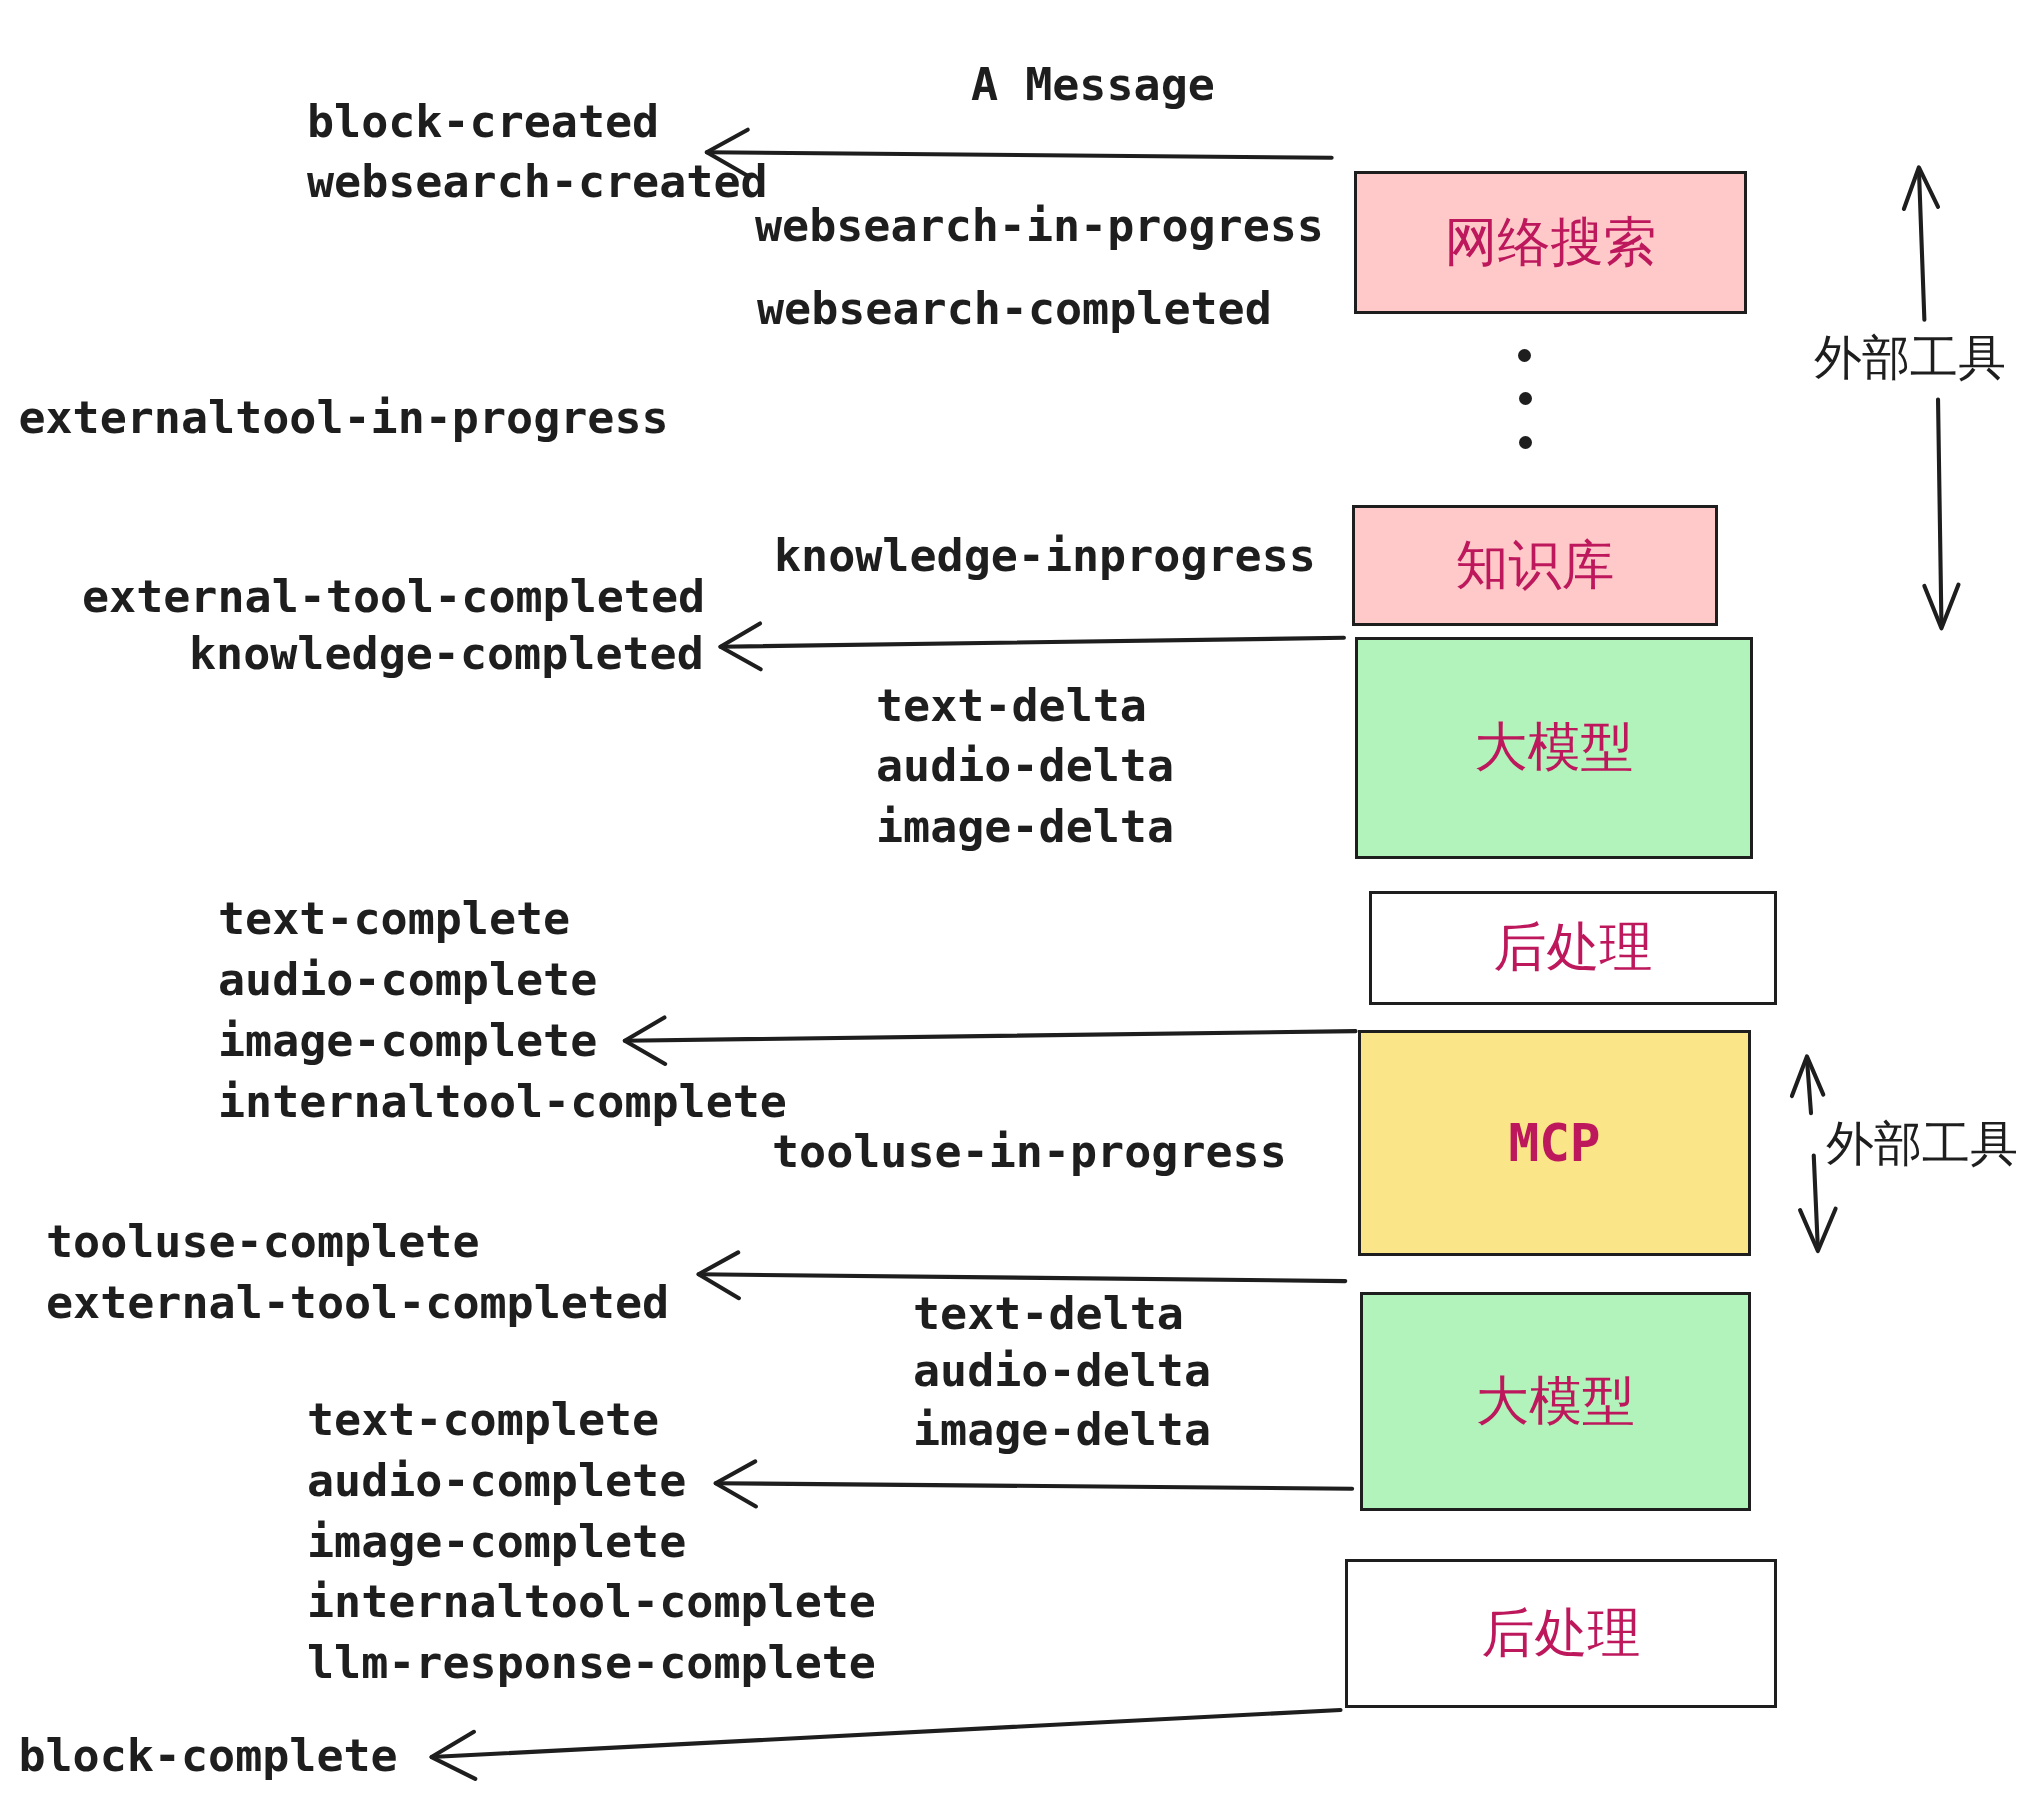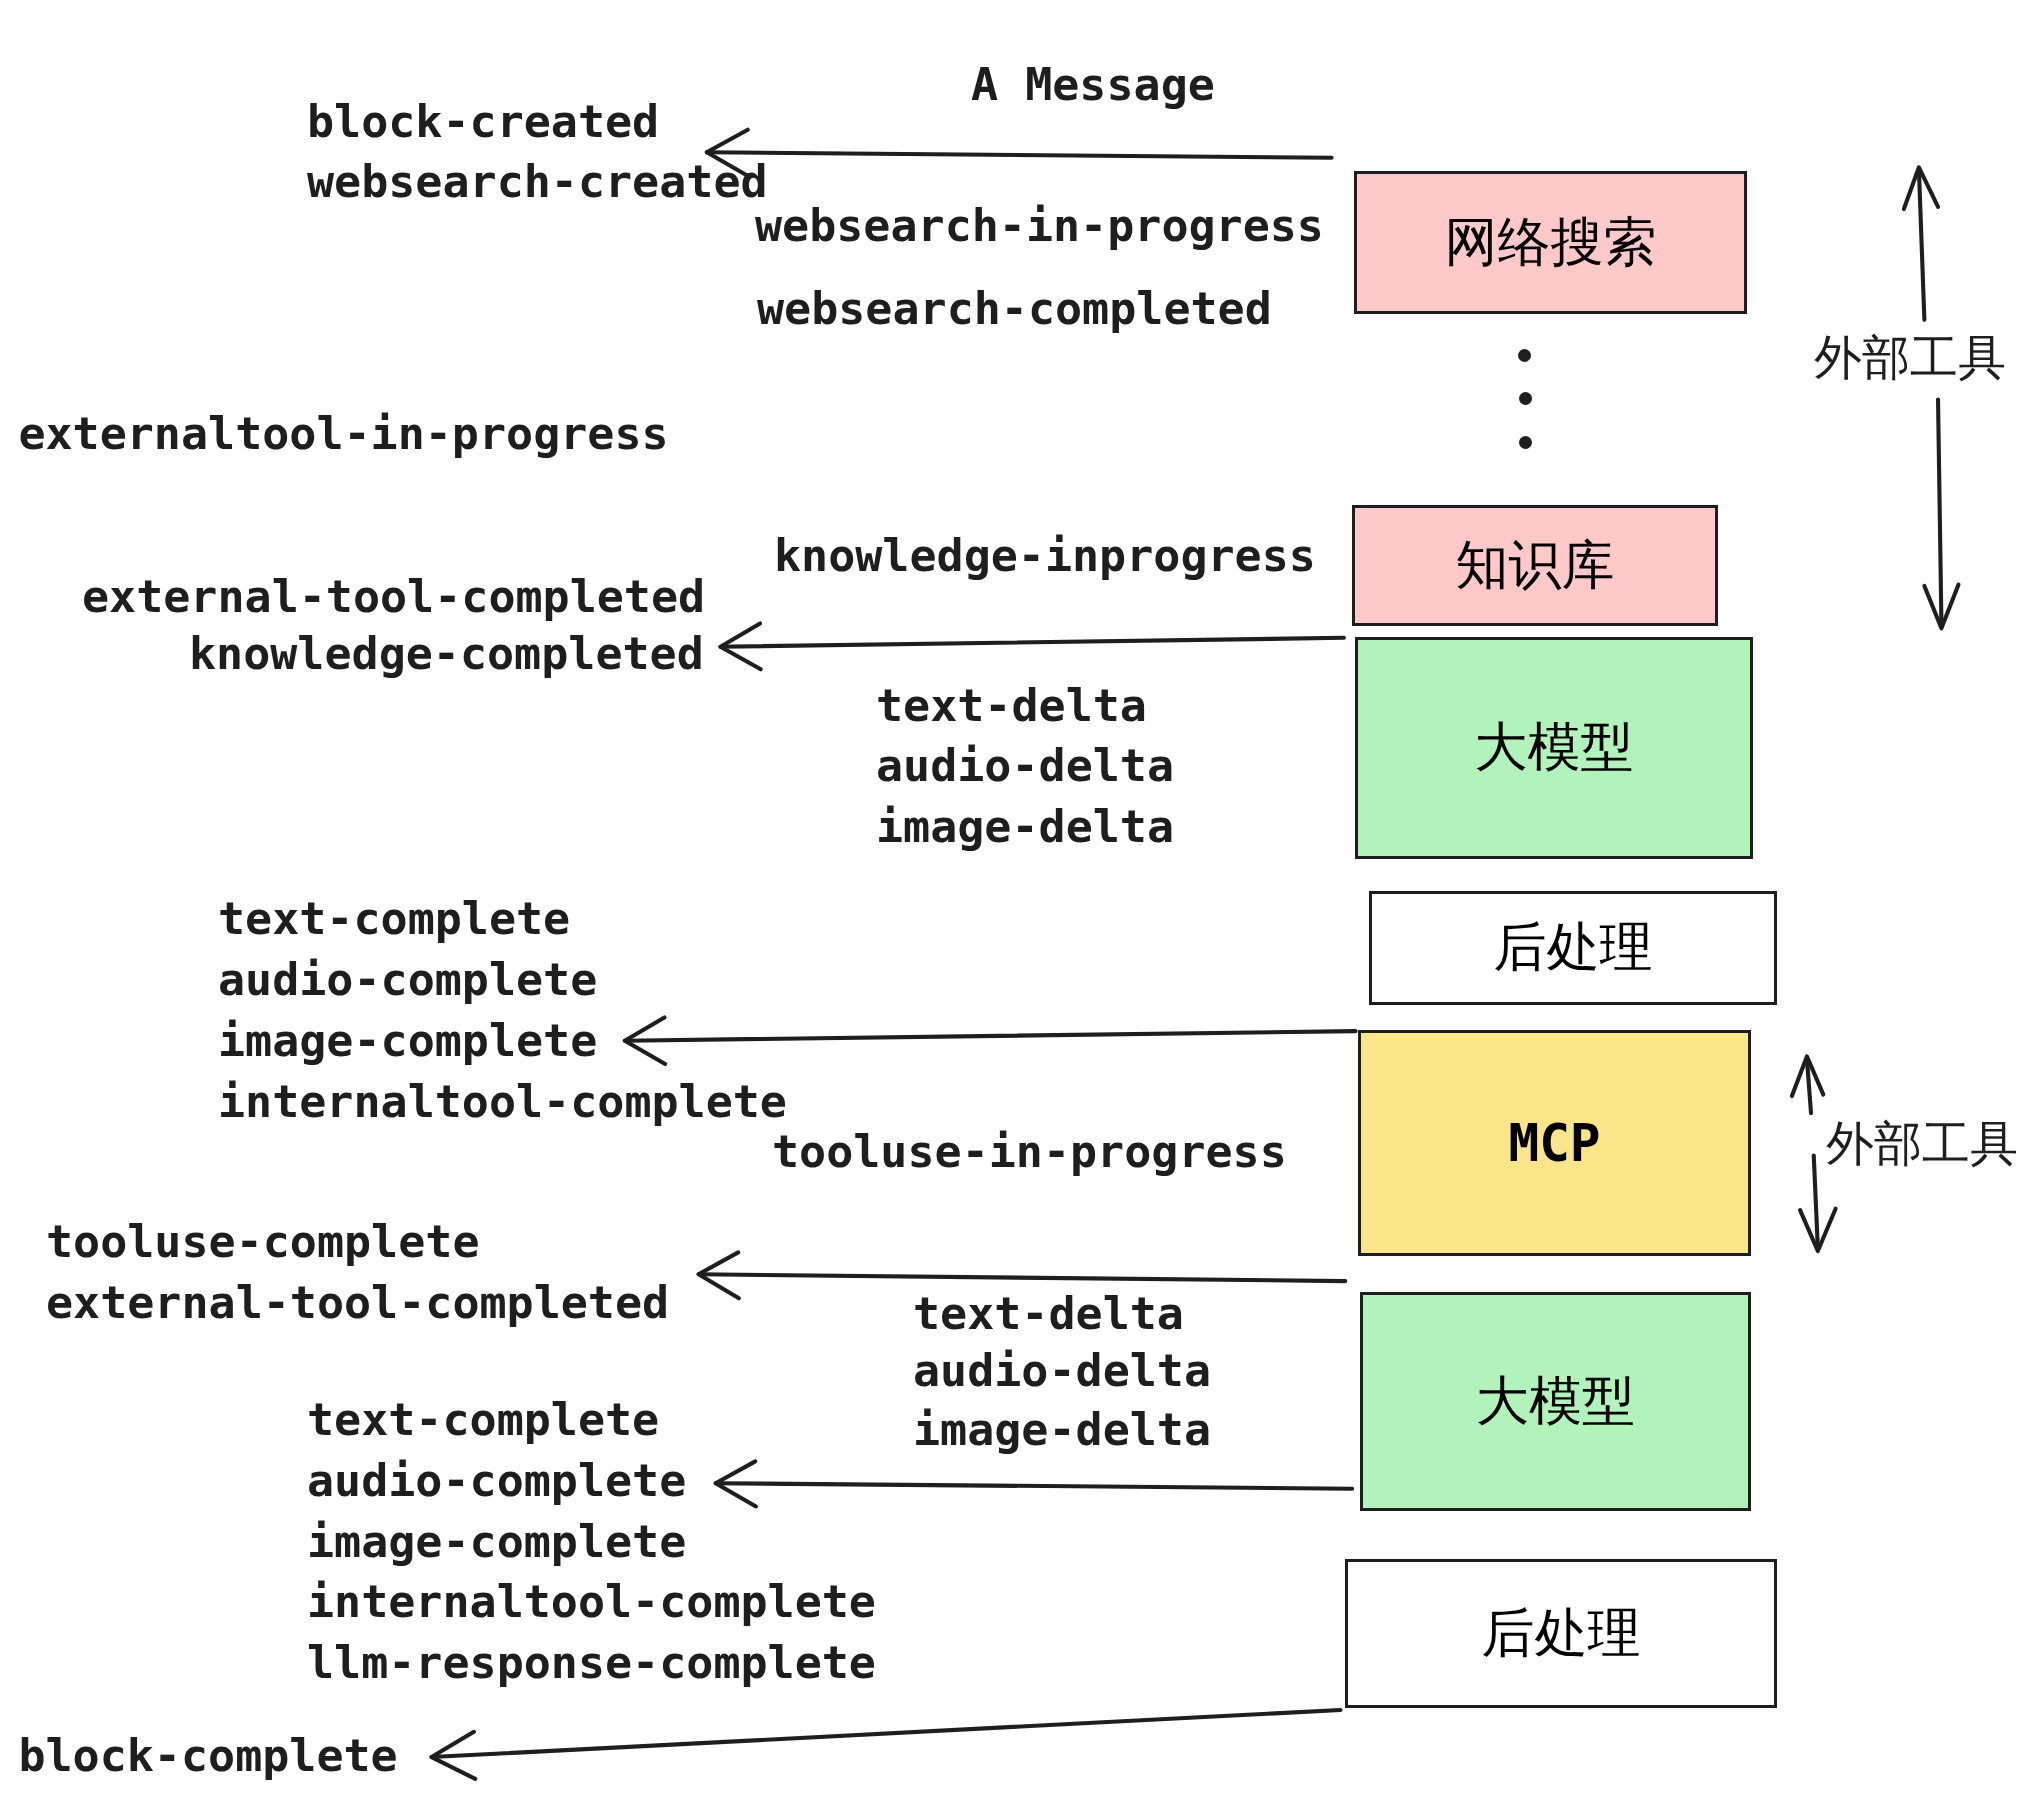--- a/index.html
+++ b/index.html
@@ -38,21 +38,21 @@
     background:#ffffff;
   }
   .box[data-color="pink"]{background:#ffc9c9;}
   .box[data-color="green"]{background:#b2f2bb;}
   .box[data-color="yellow"]{background:#fae588;}
   .box[data-color="white"]{background:#ffffff;}
   .box .lbl{
     font-family:"DejaVu Sans",sans-serif;
     font-size:53px;
     font-weight:500;
-    color:#000000;
+    color:#be185d;
     white-space:nowrap;
   }
   .box.mono .lbl{
     font:700 51px "DejaVu Sans Mono",monospace;
   }
   .side-label{
     position:absolute;
     font-family:"DejaVu Sans",sans-serif;
     font-size:48px;
     font-weight:500;
@@ -157,21 +157,21 @@
     <span class="lbl">后处理</span>
   </div>
 
   <div class="side-label" style="left:1814px;top:326px">外部工具</div>
   <div class="side-label" style="left:1826px;top:1112px">外部工具</div>
 
   <div class="evt" style="left:307px;top:94px">block-created</div>
   <div class="evt" style="left:307px;top:154px">websearch-created</div>
   <div class="evt" style="left:755px;top:198px">websearch-in-progress</div>
   <div class="evt" style="left:757px;top:281px">websearch-completed</div>
-  <div class="evt" style="left:18.4px;top:406px">externaltool-in-progress</div>
+  <div class="evt" style="left:18.4px;top:390px">externaltool-in-progress</div>
   <div class="evt" style="left:774px;top:528px">knowledge-inprogress</div>
   <div class="evt" style="left:82px;top:569px">external-tool-completed</div>
   <div class="evt" style="left:189px;top:626px">knowledge-completed</div>
   <div class="evt" style="left:876px;top:678px">text-delta</div>
   <div class="evt" style="left:876px;top:738px">audio-delta</div>
   <div class="evt" style="left:876px;top:799px">image-delta</div>
   <div class="evt" style="left:218px;top:891px">text-complete</div>
   <div class="evt" style="left:218px;top:952px">audio-complete</div>
   <div class="evt" style="left:218px;top:1013px">image-complete</div>
   <div class="evt" style="left:218px;top:1074px">internaltool-complete</div>

